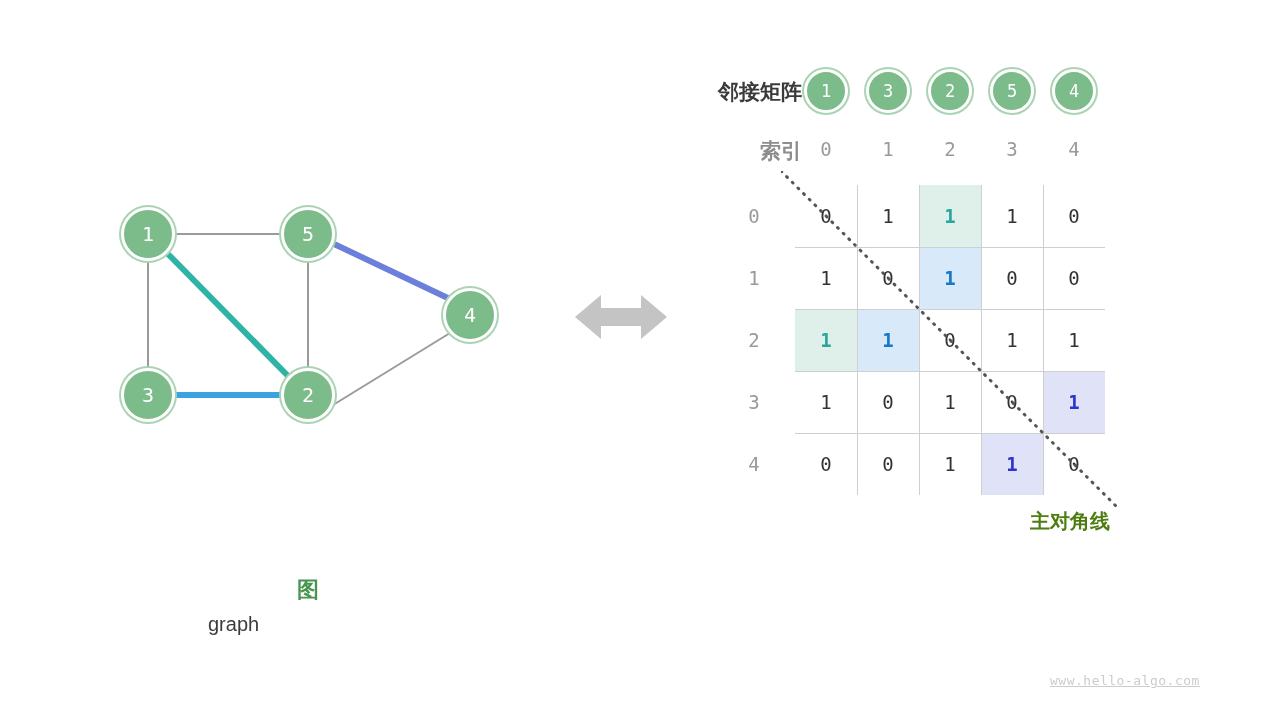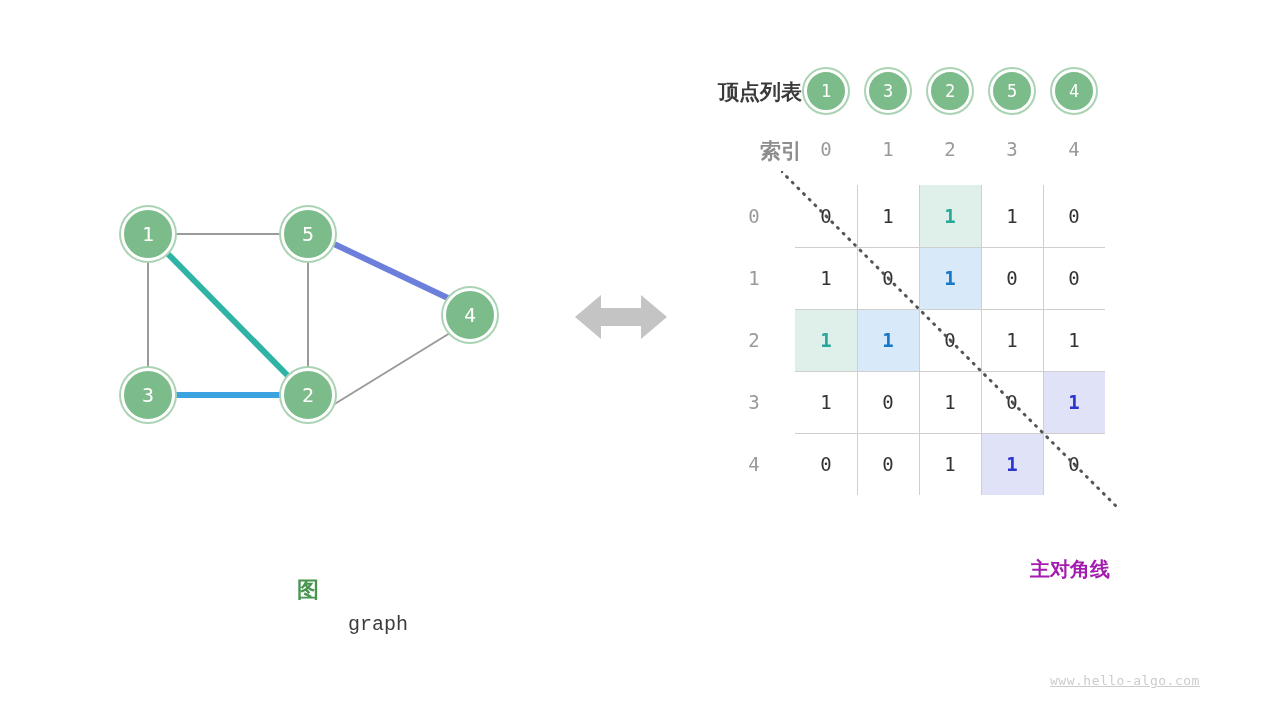--- a/index.html
+++ b/index.html
@@ -132,41 +132,40 @@
   .mcell.hl-blue   { background: #d8eafa; color: #1678c8; font-weight: bold; }
   .mcell.hl-indigo { background: #e0e3f8; color: #2b35d0; font-weight: bold; }
 
   .gridline { position: absolute; background: #cfcfcf; }
 
   .diag-label {
     position: absolute;
     left: 430px; top: 508px;
     font-size: 20px;
     font-weight: bold;
-    color: #a21caf;
+    color: #4d7c0f;
     font-family: "DejaVu Sans", "Liberation Sans", sans-serif;
     white-space: nowrap;
-    margin-top: 48px;
   }
 
   
   .cap-cn {
     position: absolute;
     text-align: center;
     font-size: 22px;
     font-weight: bold;
     color: #47954f;
     font-family: "DejaVu Sans", "Liberation Sans", sans-serif;
   }
   .cap-en {
     position: absolute;
-    text-align: right;
+    text-align: left;
     font-size: 20px;
     color: #3c3c3c;
-    font-family: Liberation Mono, monospace;
+    font-family: Liberation Sans, sans-serif;
   }
 
   #graph-cap-cn { left: 208px; top: 575px; width: 200px; }
   #graph-cap-en { left: 208px; top: 613px; width: 200px; }
   #matrix-cap-cn { left: 855px; top: 575px; width: 200px; }
   #matrix-cap-en { left: 805px; top: 613px; width: 300px; }
 
   #watermark {
     position: absolute;
     left: 1050px; top: 673px;
@@ -200,21 +199,21 @@
         <div class="node" style="left: 281px; top: 368px; background: rgb(124, 187, 138); box-shadow: rgb(169, 211, 178) 0px 0px 0px 2px;">2</div>
       </div>
   </div>
 
   <svg class="abs" id="center-arrow" viewBox="0 0 92 50">
     <polygon id="arrow-shape" points="0,25 26,3 26,16 66,16 66,3 92,25 66,47 66,34 26,34 26,47" fill="#c4c4c4"></polygon>
   </svg>
 
   <div class="abs" id="matrix-panel">
 
-    <div class="vlist-label">顶点列表</div>
+    <div class="vlist-label">邻接矩阵</div>
     <div class="index-label">索引</div>
 
     <div id="vertex-nodes">
         <div class="vnode" style="left: 204px; background: rgb(124, 187, 138); box-shadow: rgb(169, 211, 178) 0px 0px 0px 2px;">1</div>
         <div class="vnode" style="left: 266px; background: rgb(124, 187, 138); box-shadow: rgb(169, 211, 178) 0px 0px 0px 2px;">3</div>
         <div class="vnode" style="left: 328px; background: rgb(124, 187, 138); box-shadow: rgb(169, 211, 178) 0px 0px 0px 2px;">2</div>
         <div class="vnode" style="left: 390px; background: rgb(124, 187, 138); box-shadow: rgb(169, 211, 178) 0px 0px 0px 2px;">5</div>
         <div class="vnode" style="left: 452px; background: rgb(124, 187, 138); box-shadow: rgb(169, 211, 178) 0px 0px 0px 2px;">4</div>
       </div>
     <div id="col-indices">

